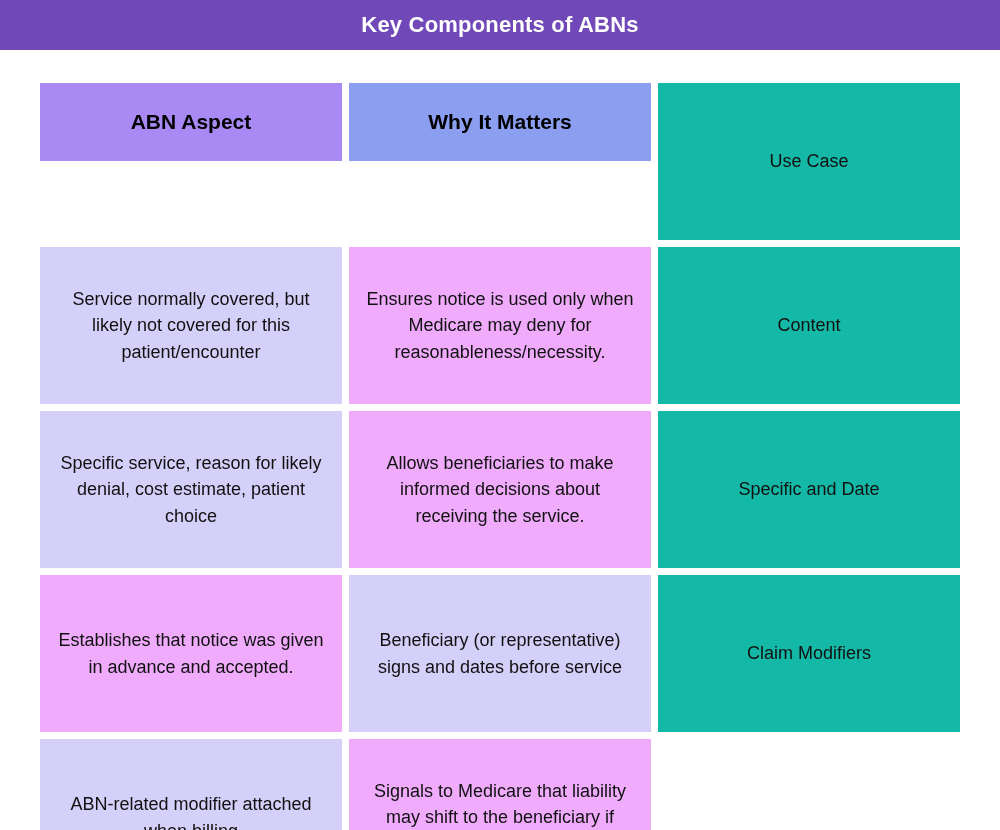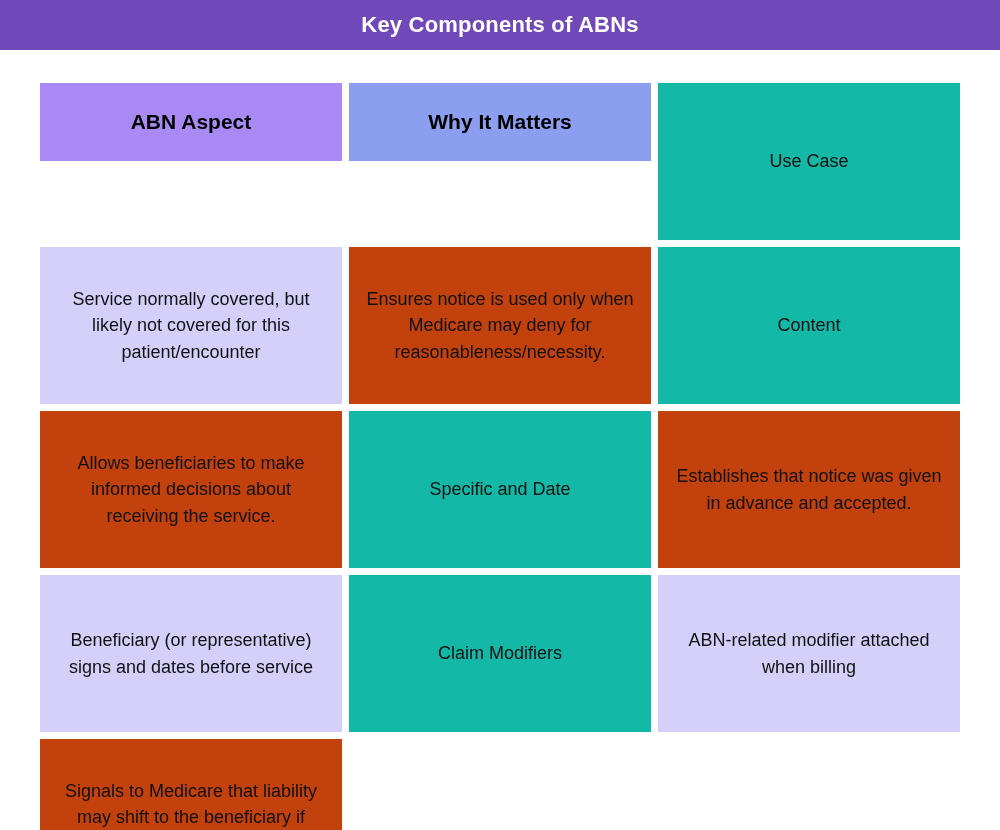--- a/index.html
+++ b/index.html
@@ -91,21 +91,21 @@
   }
 
   
   .head-c0 { background: #a98af5; }
   .head-c1 { background: #a79ef0; }
   .head-c2 { background: #8b9ef0; }
 
   
   .body-c0 { background: #14b8a6; }
   .body-c1 { background: #d5d0fa; }
-  .body-c2 { background: #c2410c; }
+  .body-c2 { background: #f0abfc; }
 </style>
 </head>
 <body>
 
 <div id="infographic">
 
   <div class="title-bar">
     <div class="title-text">Key Components of ABNs</div>
   </div>
 
@@ -124,20 +124,23 @@
     <div class="cell body-cell body-c1">
       <span class="cell-text">Service normally covered, but likely not covered for this patient/encounter</span>
     </div>
     <div class="cell body-cell body-c2">
       <span class="cell-text">Ensures notice is used only when Medicare may deny for reasonableness/necessity.</span>
     </div>
 
     <div class="cell body-cell body-c0">
       <span class="cell-text">Content</span>
     </div>
+    <div class="cell body-cell body-c1">
+      <span class="cell-text">Specific service, reason for likely denial, cost estimate, patient choice</span>
+    </div>
     <div class="cell body-cell body-c2">
       <span class="cell-text">Allows beneficiaries to make informed decisions about receiving the service.</span>
     </div>
 
     <div class="cell body-cell body-c0">
       <span class="cell-text">Specific and Date</span>
     </div>
     <div class="cell body-cell body-c2">
       <span class="cell-text">Establishes that notice was given in advance and accepted.</span>
     </div>

